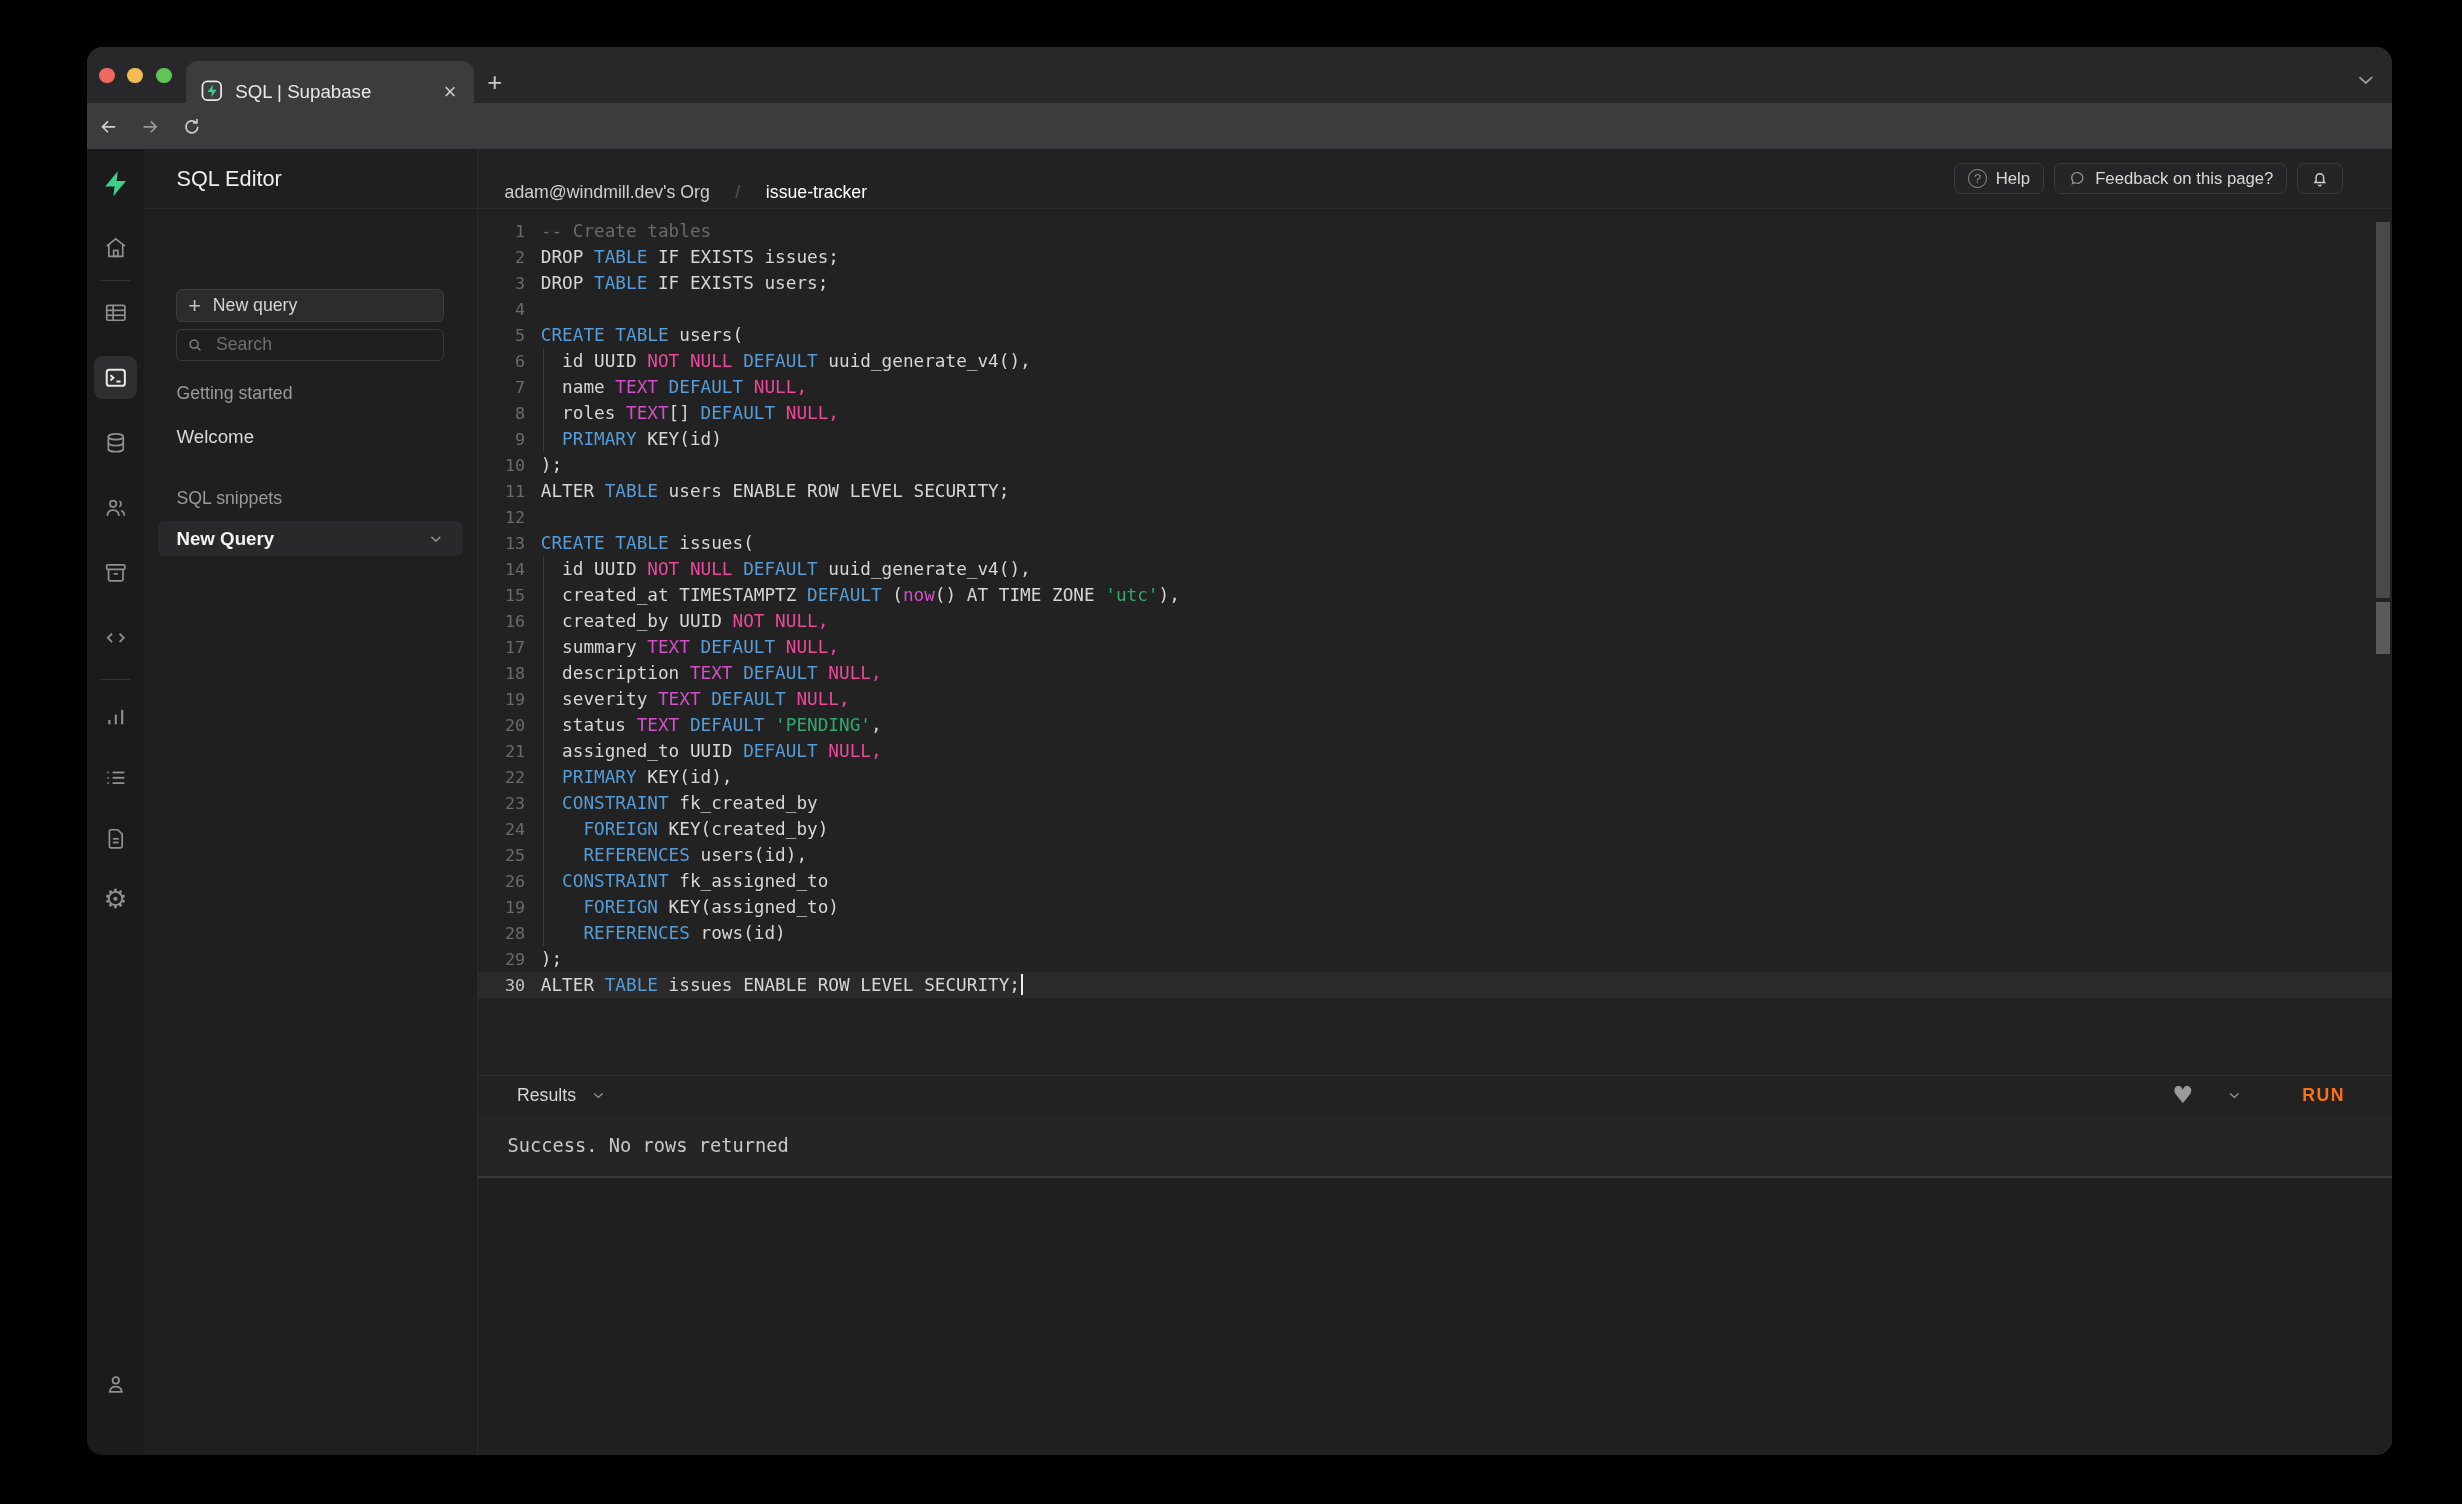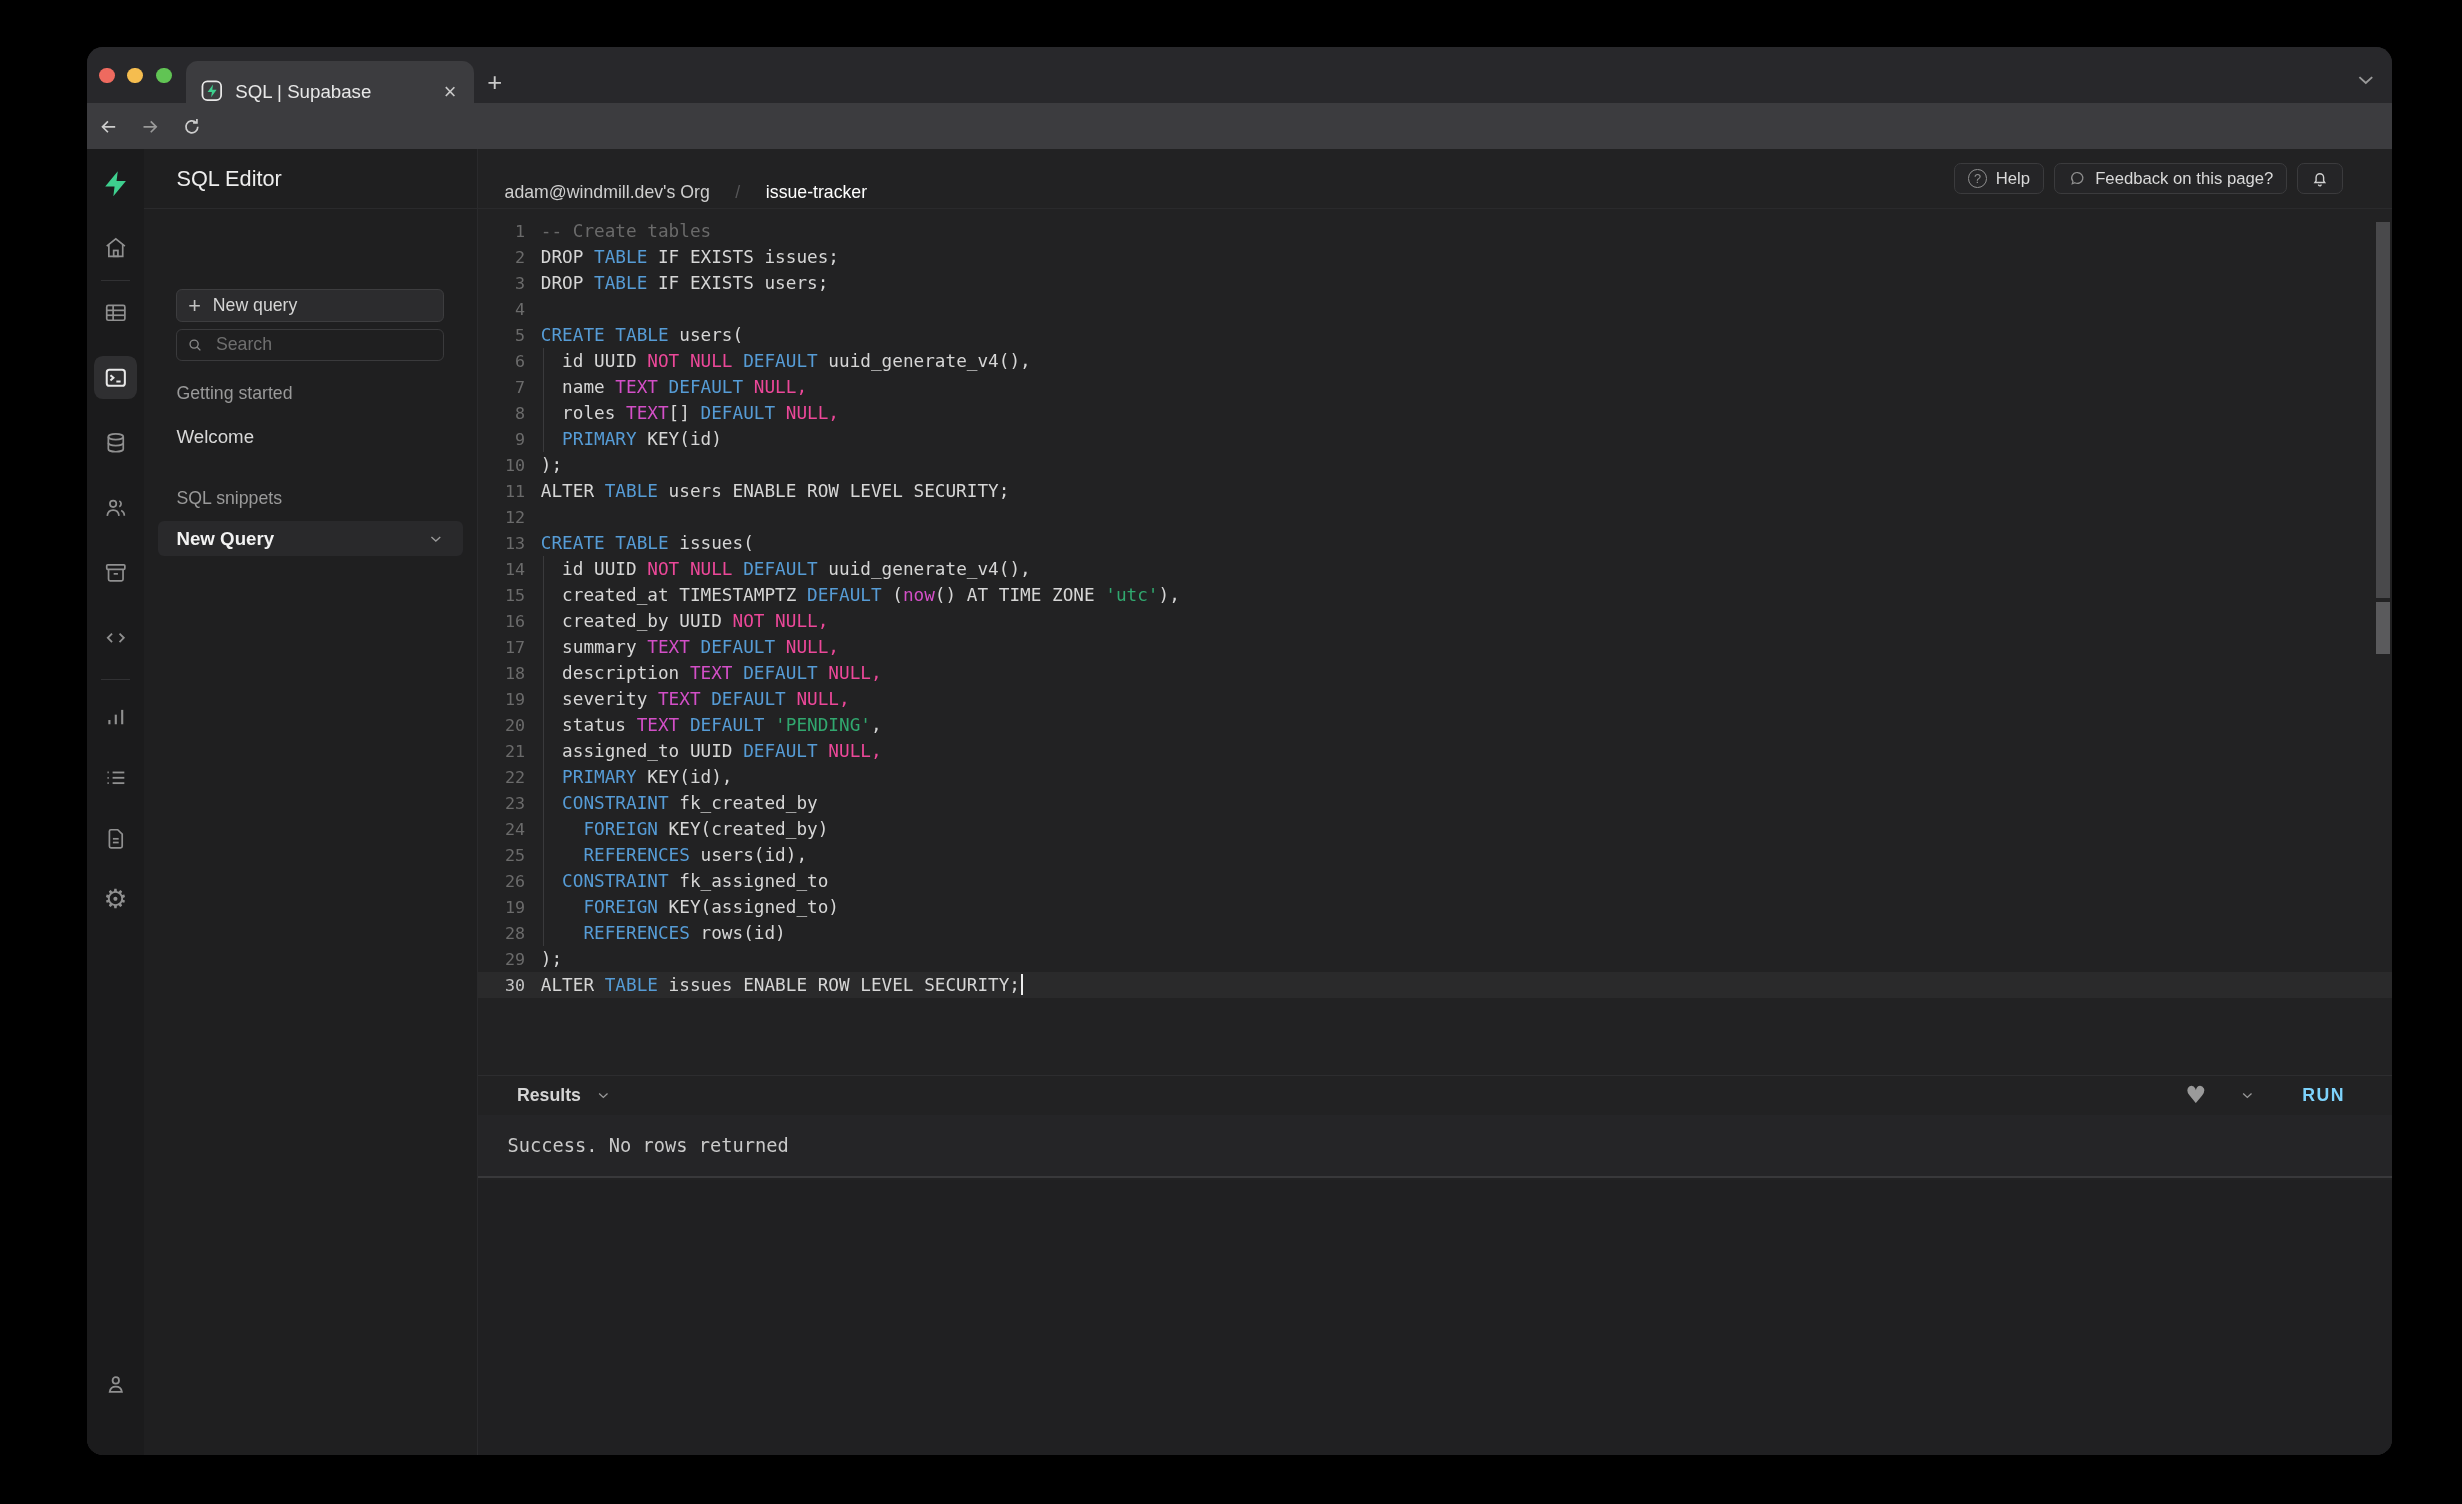--- a/index.html
+++ b/index.html
@@ -97,26 +97,26 @@
   .code-row.g .lc::before{content:"";position:absolute;left:17.7px;top:0;bottom:0;width:1px;background:#3A3A3C;}
   .tk-pln{color:#D6D6D6}.tk-kw{color:#569CD6}.tk-typ{color:#D34FC7}
   .tk-str{color:#31A86F}.tk-com{color:#6A6A6A}.tk-dim{color:#ec4899}
   .cursor{display:inline-block;width:2px;height:20.7px;background:#EDEDED;vertical-align:-3.9px;margin-left:1px;}
   .scroll-thumb1{position:absolute;right:2px;top:13.8px;width:13.8px;height:376px;background:#49494B;}
   .scroll-thumb2{position:absolute;right:2px;top:394px;width:13.8px;height:52px;background:#5A5A5C;}
 
   
   .results-bar{position:absolute;top:926px;left:0;right:0;height:40px;border-top:1px solid #2D2D2F;
     display:flex;align-items:center;box-sizing:border-box;}
-  .results-left{display:flex;align-items:center;gap:13.8px;margin-left:39px;font-weight:bold;}
+  .results-left{display:flex;align-items:center;gap:13.8px;margin-left:39px;}
   .results-label{color:#D5D5D5;font-size:17.7px;}
   .sm-chev{width:16.7px;height:16.7px;color:#9A9A9A;}
   .results-right{margin-left:auto;margin-right:47px;display:flex;align-items:center;gap:33px;}
   .heart-glyph{color:#9A9A9A;font-size:23.6px;line-height:1;font-family:"DejaVu Sans",sans-serif;}
-  .run-label{color:#7dd3fc;font-size:17.7px;font-weight:bold;letter-spacing:1.5px;margin-left:13px;}
+  .run-label{color:#f97316;font-size:17.7px;font-weight:bold;letter-spacing:1.5px;margin-left:26px;}
   .success-row{position:absolute;top:966px;left:0;right:0;height:63px;background:#252527;
     border-bottom:2px solid #39393B;display:flex;align-items:center;box-sizing:border-box;}
   .success-text{margin-left:29.6px;color:#C9C9C9;font-size:18.7px;font-family:"DejaVu Sans Mono",monospace;}
   .results-empty{position:absolute;top:1031px;left:0;right:0;bottom:0;background:#202022;}
   svg{display:block;}
 </style>
 </head>
 <body>
 
 <div class="stage">

